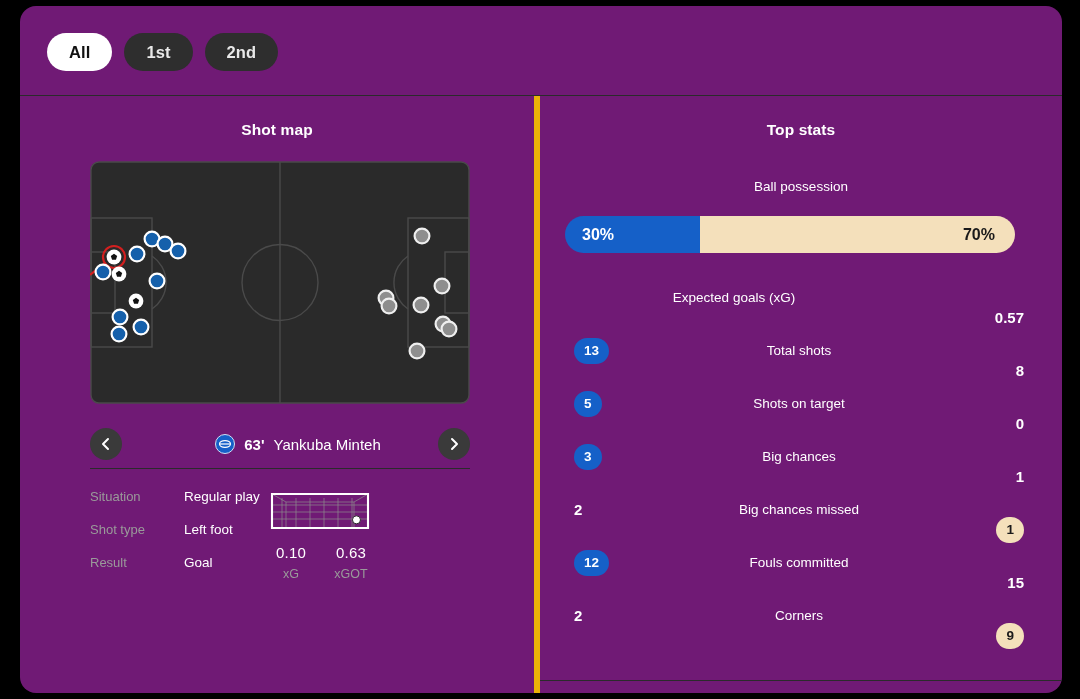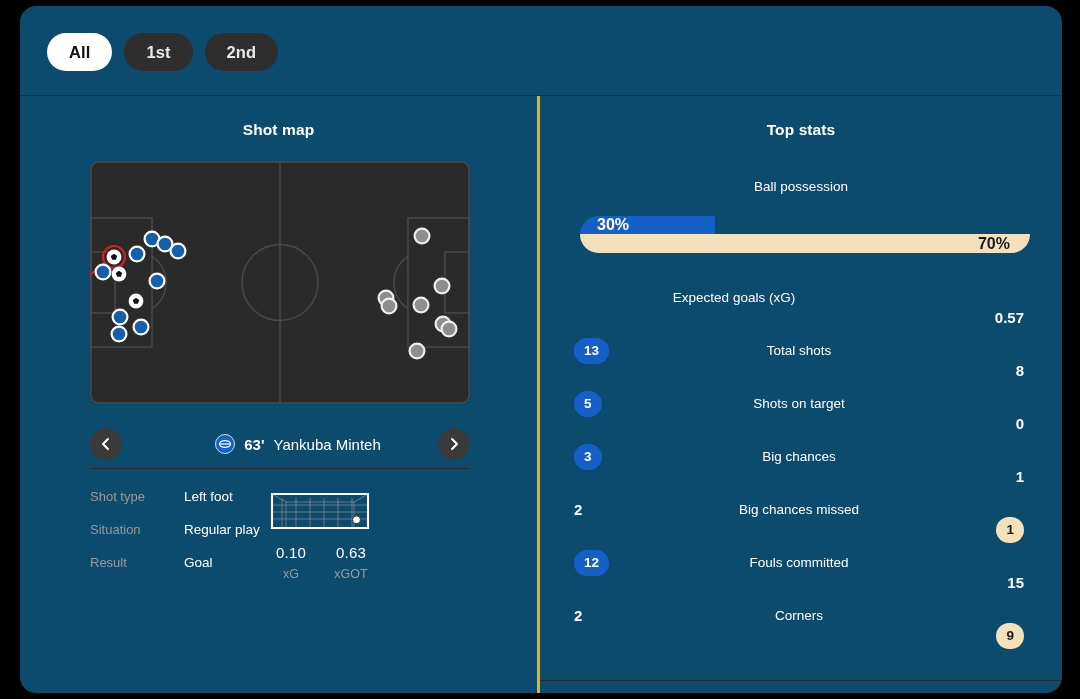--- a/index.html
+++ b/index.html
@@ -12,21 +12,21 @@
     overflow: hidden;
   }
 
   
   #app-card {
     position: absolute;
     left: 20px;
     top: 6px;
     width: 1042px;
     height: 687px;
-    background: #0c4a6e;
+    background: #701a75;
     border-radius: 16px;
     overflow: hidden;
   }
 
   
   #period-tabs {
     position: absolute;
     left: 27px;
     top: 27px;
     display: flex;
@@ -70,21 +70,21 @@
     left: 0;
     top: 90px;
     width: 1042px;
     height: 597px;
     display: flex;
   }
   #panel-shotmap {
     width: 520px;
     height: 597px;
     position: relative;
-    border-right: 3px solid #eab308;
+    border-right: 6px solid #eab308;
   }
   #panel-topstats {
     flex: 1;
     height: 597px;
     position: relative;
   }
 
   .panel-title {
     text-align: center;
     color: #ffffff;
@@ -233,28 +233,27 @@
 
   
   #possession-title {
     text-align: center;
     color: #ffffff;
     font-size: 13.5px;
     margin-top: 40px;
   }
   #possession-bar {
     position: absolute;
-    left: 40px;
+    left: 25px;
     top: 120px;
     width: 450px;
     height: 37px;
     display: flex;
     border-radius: 18.5px;
     overflow: hidden;
-    flex-direction: column;
   }
   #poss-home {
     background: #1560c8;
     display: flex;
     align-items: center;
     padding-left: 17px;
     color: #ffffff;
     font-size: 16px;
     font-weight: 700;
   }
@@ -414,26 +413,26 @@
           <svg width="14" height="14" viewBox="0 0 14 14">
             <path d="M5 2 L10 7 L5 12" fill="none" stroke="#ffffff" stroke-width="2" stroke-linecap="round" stroke-linejoin="round"></path>
           </svg>
         </button>
       </div>
 
       <div id="shot-divider"></div>
 
       <div id="shot-details">
           <div class="detail-row">
+            <div class="detail-key">Situation</div>
+            <div class="detail-val">Regular play</div>
+          </div>
+          <div class="detail-row">
             <div class="detail-key">Shot type</div>
             <div class="detail-val">Left foot</div>
-          </div>
-          <div class="detail-row">
-            <div class="detail-key">Situation</div>
-            <div class="detail-val">Regular play</div>
           </div>
           <div class="detail-row">
             <div class="detail-key">Result</div>
             <div class="detail-val">Goal</div>
           </div>
         </div>
 
       <div id="goal-box">
         <svg id="goal-mouth" width="104" height="48" viewBox="0 0 104 48">
           <g stroke="#8d8d8d" stroke-width="0.7" fill="none">

